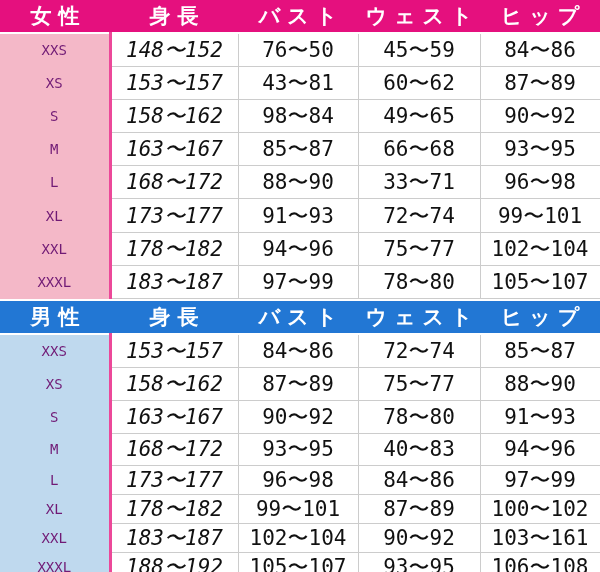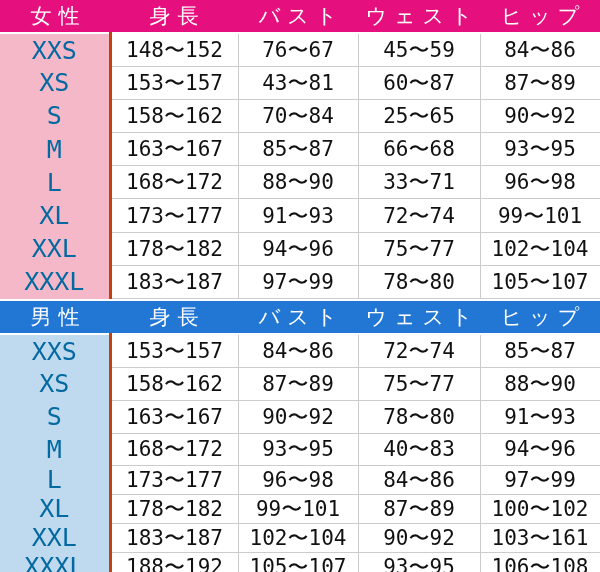--- a/index.html
+++ b/index.html
@@ -33,41 +33,42 @@
     text-align: center;
     vertical-align: middle;
     overflow: hidden;
     white-space: nowrap;
   }
   .size-table thead tr { height: 33px; }
   .size-table thead th {
     background: var(--header-bg);
     color: var(--header-fg);
     font-size: 21px;
-    font-weight: normal;
+    font-weight: bold;
     letter-spacing: 7px;
     padding-left: 7px;
     border-bottom: 2px solid #ffffff;
   }
   .size-table td.label {
     background: var(--label-bg);
-    color: #0369a1;
-    font-size: 25px;
+    color: #701a75;
+    font-size: 14px;
     font-family: "DejaVu Sans Mono", "Liberation Mono", monospace;
     border: none;
   }
   .size-table td.data {
     background: #ffffff;
     color: #111111;
     font-size: 21px;
     font-family: "DejaVu Sans Mono", "Liberation Mono", monospace;
     border: 1px solid #cccccc;
   }
   .size-table td.data.first {
-    border-left: 3px solid #c2410c;
+    border-left: 3px solid #ec4899;
+    font-style: italic;
   }
   .tbl-women tbody tr { height: 33px; }
   .tbl-men tbody tr:nth-child(-n+3) { height: 33px; }
   .tbl-men tbody tr:nth-child(4) { height: 32px; }
   .tbl-men tbody tr:nth-child(5) { height: 27px; }
   .tbl-men tbody tr:nth-child(6) { height: 26px; }
   .tbl-men tbody tr:nth-child(7) { height: 26px; }
   .tbl-men tbody tr:nth-child(8) { height: 28px; }
 </style>
 </head>
@@ -88,38 +89,38 @@
         <th>身長</th>
         <th>バスト</th>
         <th>ウェスト</th>
         <th>ヒップ</th>
       </tr>
     </thead>
     <tbody>
   <tr>
     <td class="label">XXS</td>
     <td class="data first">148〜152</td>
-    <td class="data">76〜67</td>
+    <td class="data">76〜50</td>
     <td class="data">45〜59</td>
     <td class="data">84〜86</td>
   </tr>
 
   <tr>
     <td class="label">XS</td>
     <td class="data first">153〜157</td>
     <td class="data">43〜81</td>
-    <td class="data">60〜87</td>
+    <td class="data">60〜62</td>
     <td class="data">87〜89</td>
   </tr>
 
   <tr>
     <td class="label">S</td>
     <td class="data first">158〜162</td>
-    <td class="data">70〜84</td>
-    <td class="data">25〜65</td>
+    <td class="data">98〜84</td>
+    <td class="data">49〜65</td>
     <td class="data">90〜92</td>
   </tr>
 
   <tr>
     <td class="label">M</td>
     <td class="data first">163〜167</td>
     <td class="data">85〜87</td>
     <td class="data">66〜68</td>
     <td class="data">93〜95</td>
   </tr>

